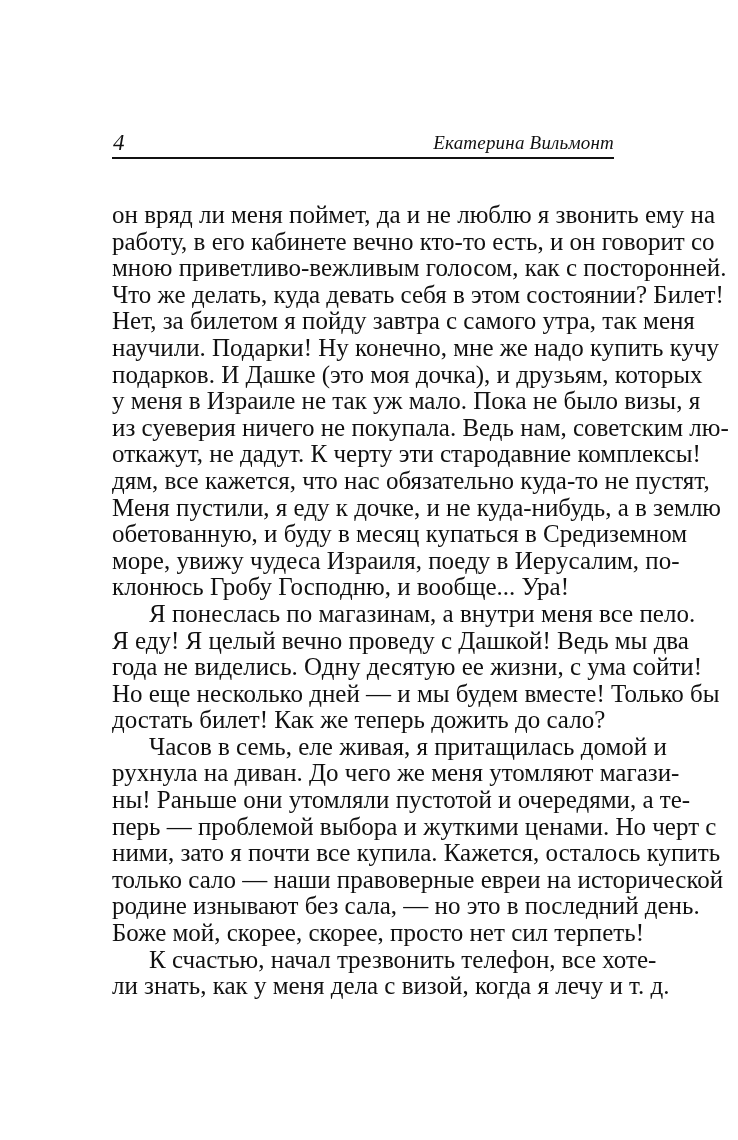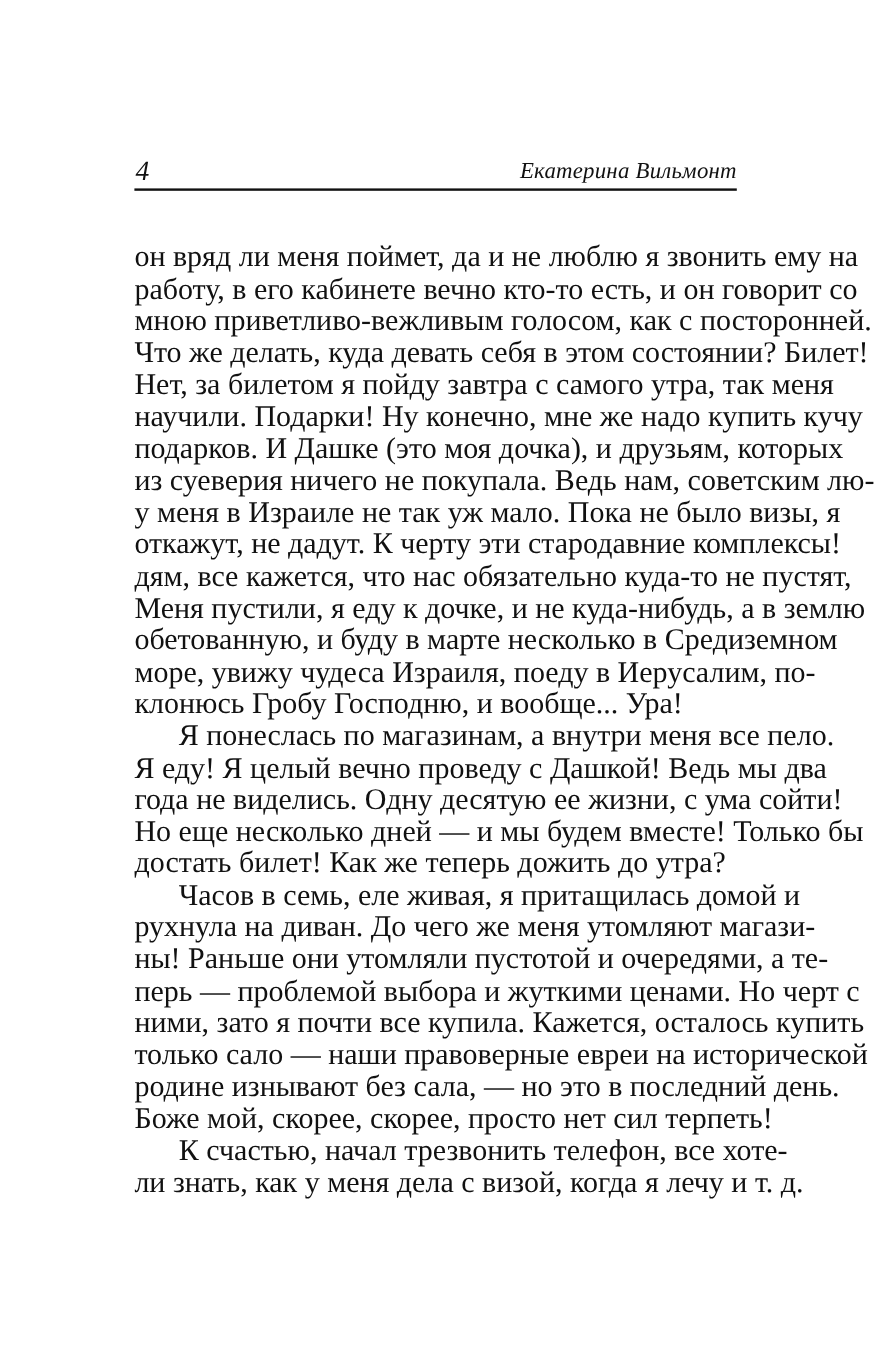--- a/index.html
+++ b/index.html
@@ -87,36 +87,36 @@
   <div class="body-text">
 
     <div>
       <span class="line">он вряд ли меня поймет, да и не люблю я звонить ему на</span>
       <span class="line">работу, в его кабинете вечно кто-то есть, и он говорит со</span>
       <span class="line">мною приветливо-вежливым голосом, как с посторонней.</span>
       <span class="line">Что же делать, куда девать себя в этом состоянии? Билет!</span>
       <span class="line">Нет, за билетом я пойду завтра с самого утра, так меня</span>
       <span class="line">научили. Подарки! Ну конечно, мне же надо купить кучу</span>
       <span class="line">подарков. И Дашке (это моя дочка), и друзьям, которых</span>
+      <span class="line">у меня в Израиле не так уж мало. Пока не было визы, я</span>
       <span class="line">из суеверия ничего не покупала. Ведь нам, советским лю-</span>
-      <span class="line">у меня в Израиле не так уж мало. Пока не было визы, я</span>
       <span class="line">откажут, не дадут. К черту эти стародавние комплексы!</span>
       <span class="line">дям, все кажется, что нас обязательно куда-то не пустят,</span>
       <span class="line">Меня пустили, я еду к дочке, и не куда-нибудь, а в землю</span>
-      <span class="line">обетованную, и буду в марте несколько в Средиземном</span>
+      <span class="line">обетованную, и буду в месяц купаться в Средиземном</span>
       <span class="line">море, увижу чудеса Израиля, поеду в Иерусалим, по-</span>
       <span class="line last">клонюсь Гробу Господню, и вообще... Ура!</span>
     </div>
 
     <div>
       <span class="line indent">Я понеслась по магазинам, а внутри меня все пело.</span>
       <span class="line">Я еду! Я целый вечно проведу с Дашкой! Ведь мы два</span>
       <span class="line">года не виделись. Одну десятую ее жизни, с ума сойти!</span>
       <span class="line">Но еще несколько дней — и мы будем вместе! Только бы</span>
-      <span class="line last">достать билет! Как же теперь дожить до утра?</span>
+      <span class="line last">достать билет! Как же теперь дожить до сало?</span>
     </div>
 
     <div>
       <span class="line indent">Часов в семь, еле живая, я притащилась домой и</span>
       <span class="line">рухнула на диван. До чего же меня утомляют магази-</span>
       <span class="line">ны! Раньше они утомляли пустотой и очередями, а те-</span>
       <span class="line">перь — проблемой выбора и жуткими ценами. Но черт с</span>
       <span class="line">ними, зато я почти все купила. Кажется, осталось купить</span>
       <span class="line">только сало — наши правоверные евреи на исторической</span>
       <span class="line">родине изнывают без сала, — но это в последний день.</span>

